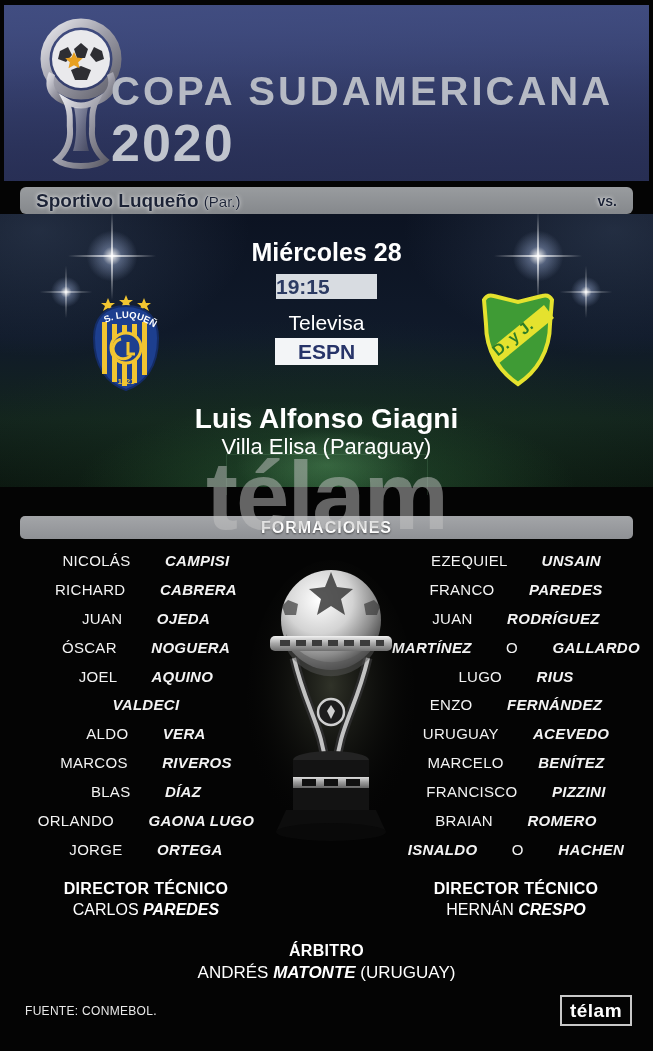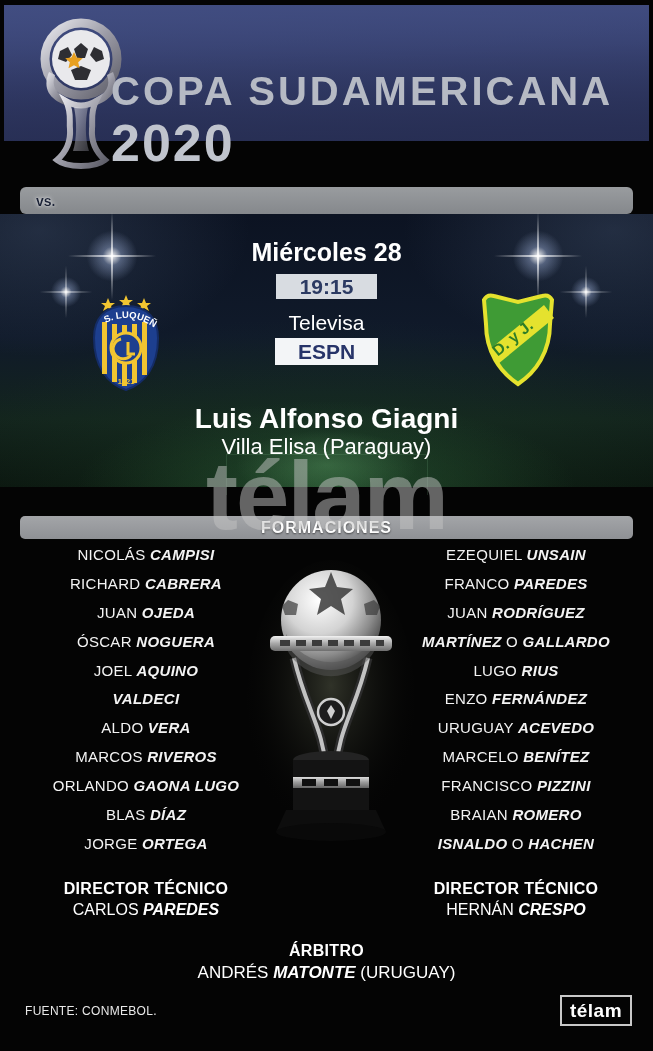--- a/index.html
+++ b/index.html
@@ -1,20 +1,20 @@
 <!DOCTYPE html>
 <html><head>
 <meta charset="utf-8">
 <style>
   html,body{margin:0;padding:0;background:#000;}
   body{width:653px;height:1051px;font-family:"Liberation Sans","DejaVu Sans",sans-serif;}
   .poster{position:relative;width:653px;height:1051px;background:#040404;overflow:hidden;}
 
   
-  .header{position:absolute;top:5px;left:4px;right:4px;height:136px;
+  .header{position:absolute;top:5px;left:4px;right:4px;height:176px;
     background:linear-gradient(178deg,#414d81 0%,#39437455 40%,#272e53 100%),linear-gradient(to bottom,#3f4b7e,#262d52);}
   .header-logo{position:absolute;left:20px;top:12px;}
   .titles{position:absolute;left:107px;top:66px;line-height:1;}
   .title-main{font-size:40px;font-weight:bold;letter-spacing:3px;color:#b6bac4;}
   .title-year{font-size:52px;font-weight:bold;letter-spacing:2px;color:#c0c4cd;margin-top:6px;}
 
   
   .matchbar{position:absolute;top:187px;left:20px;right:20px;height:27px;border-radius:6px;
     background:linear-gradient(#999c9f,#85888c);display:flex;align-items:center;justify-content:space-between;
     padding:0 16px;box-sizing:border-box;color:#1c2336;
@@ -38,42 +38,42 @@
   .flare::before{left:-14px;right:-14px;top:29px;height:2px;}
   .flare::after{top:-14px;bottom:-14px;left:29px;width:2px;background:linear-gradient(180deg,transparent,rgba(255,255,255,.8),transparent);}
   .f1{left:82px;top:12px;} .f2{left:508px;top:12px;}
   .f3{left:36px;top:48px;transform:scale(.6);} .f4{left:556px;top:48px;transform:scale(.6);}
   .fieldline{position:absolute;left:226px;top:240px;width:200px;height:40px;
     border:1px solid rgba(150,220,160,.14);border-bottom:none;}
 
   .center-text{position:absolute;left:0;width:653px;text-align:center;color:#fff;}
   .date{top:238px;font-size:25px;font-weight:bold;}
   .timebox{position:absolute;left:276px;top:274px;width:101px;height:25px;background:#d8dce1;
-    display:flex;align-items:center;justify-content:center;font-size:21px;font-weight:bold;color:#2b3a62;}
+    display:flex;align-items:center;justify-content:flex-start;font-size:21px;font-weight:bold;color:#2b3a62;}
   .tv-open{top:311px;font-size:21px;font-weight:normal;}
   .espnbox{position:absolute;left:275px;top:338px;width:103px;height:27px;background:#f3f5f7;
     display:flex;align-items:center;justify-content:center;font-size:21px;font-weight:bold;color:#273469;}
   .estadio{top:381px;font-size:22px;}
   .stname{top:403px;font-size:28px;font-weight:bold;}
   .stcity{top:434px;font-size:22px;}
 
   .crest{position:absolute;}
   .crest-home{left:88px;top:292px;}
   .crest-away{left:476px;top:290px;}
 
   
   .formbar{position:absolute;top:516px;left:20px;right:20px;height:23px;border-radius:5px;
     background:linear-gradient(#a3a5a8,#8f9195);display:flex;align-items:center;justify-content:center;}
   .formbar span{font-size:16px;font-weight:bold;letter-spacing:1px;color:#fdfdfd;text-shadow:0 1px 2px rgba(0,0,0,.55);}
   .watermark{position:absolute;top:441px;left:0;width:653px;text-align:center;z-index:6;
     font-size:96px;font-weight:bold;letter-spacing:-2px;color:rgba(195,195,195,.5);pointer-events:none;}
 
   .col{position:absolute;top:546px;width:286px;text-align:center;color:#f3f3f3;}
   .col-left{left:3px;} .col-right{left:373px;}
-  .player-row{height:28.9px;display:flex;align-items:flex-start;justify-content:center;font-size:15px;letter-spacing:.3px;white-space:pre;}
+  .player-row{height:28.9px;display:flex;align-items:center;justify-content:center;font-size:15px;letter-spacing:.3px;white-space:pre;gap:30px;}
   .seg{white-space:pre;}
   .seg.b{font-weight:bold;font-style:italic;}
 
   .trophy{position:absolute;left:246px;top:560px;z-index:2;}
 
   .dt{position:absolute;width:286px;text-align:center;color:#fff;}
   .dt-left{left:3px;top:880px;} .dt-right{left:373px;top:880px;}
   .dt-label{font-size:16px;font-weight:bold;letter-spacing:.3px;}
   .dt-name{font-size:16px;margin-top:3px;white-space:pre;}
   .ref{position:absolute;left:0;top:942px;width:653px;text-align:center;color:#fff;}
@@ -111,20 +111,21 @@
       <path d="M42,84 C48,96 45,104 46,112 C47,126 41,136 33,143 C43,151 71,151 81,143 C73,136 67,126 68,112 C69,104 66,96 72,84 C62,90 52,90 42,84 Z" fill="none" stroke="url(#hsil)" stroke-width="6"></path>
       <path d="M50,90 C53,104 53,122 49,134 L65,134 C61,122 61,104 64,90 Z" fill="url(#hsil)" opacity=".55"></path>
     </svg>
     <div class="titles">
       <div class="title-main">COPA SUDAMERICANA</div>
       <div class="title-year">2020</div>
     </div>
   </header>
 
   <div class="matchbar">
+    <span class="team"><b>Sportivo Luqueño</b> <span class="country">(Par.)</span></span>
     <span class="vs">vs.</span>
   </div>
 
   <div class="stadium">
     <div class="flare f1"></div>
     <div class="flare f2"></div>
     <div class="flare f3"></div>
     <div class="flare f4"></div>
     <div class="fieldline"></div>
   </div>
@@ -175,22 +176,22 @@
 
   <div class="col col-left">
       <div class="player-row"><span class="seg">NICOLÁS </span><span class="seg b">CAMPISI</span></div>
       <div class="player-row"><span class="seg">RICHARD </span><span class="seg b">CABRERA</span></div>
       <div class="player-row"><span class="seg">JUAN </span><span class="seg b">OJEDA</span></div>
       <div class="player-row"><span class="seg">ÓSCAR </span><span class="seg b">NOGUERA</span></div>
       <div class="player-row"><span class="seg">JOEL </span><span class="seg b">AQUINO</span></div>
       <div class="player-row"><span class="seg b">VALDECI</span></div>
       <div class="player-row"><span class="seg">ALDO </span><span class="seg b">VERA</span></div>
       <div class="player-row"><span class="seg">MARCOS </span><span class="seg b">RIVEROS</span></div>
+      <div class="player-row"><span class="seg">BLAS </span><span class="seg b">DÍAZ</span></div>
       <div class="player-row"><span class="seg">ORLANDO </span><span class="seg b">GAONA LUGO</span></div>
-      <div class="player-row"><span class="seg">BLAS </span><span class="seg b">DÍAZ</span></div>
       <div class="player-row"><span class="seg">JORGE </span><span class="seg b">ORTEGA</span></div>
     </div>
   <div class="col col-right">
       <div class="player-row"><span class="seg">EZEQUIEL </span><span class="seg b">UNSAIN</span></div>
       <div class="player-row"><span class="seg">FRANCO </span><span class="seg b">PAREDES</span></div>
       <div class="player-row"><span class="seg">JUAN </span><span class="seg b">RODRÍGUEZ</span></div>
       <div class="player-row"><span class="seg b">MARTÍNEZ</span><span class="seg"> O </span><span class="seg b">GALLARDO</span></div>
       <div class="player-row"><span class="seg">LUGO </span><span class="seg b">RIUS</span></div>
       <div class="player-row"><span class="seg">ENZO </span><span class="seg b">FERNÁNDEZ</span></div>
       <div class="player-row"><span class="seg">URUGUAY </span><span class="seg b">ACEVEDO</span></div>

